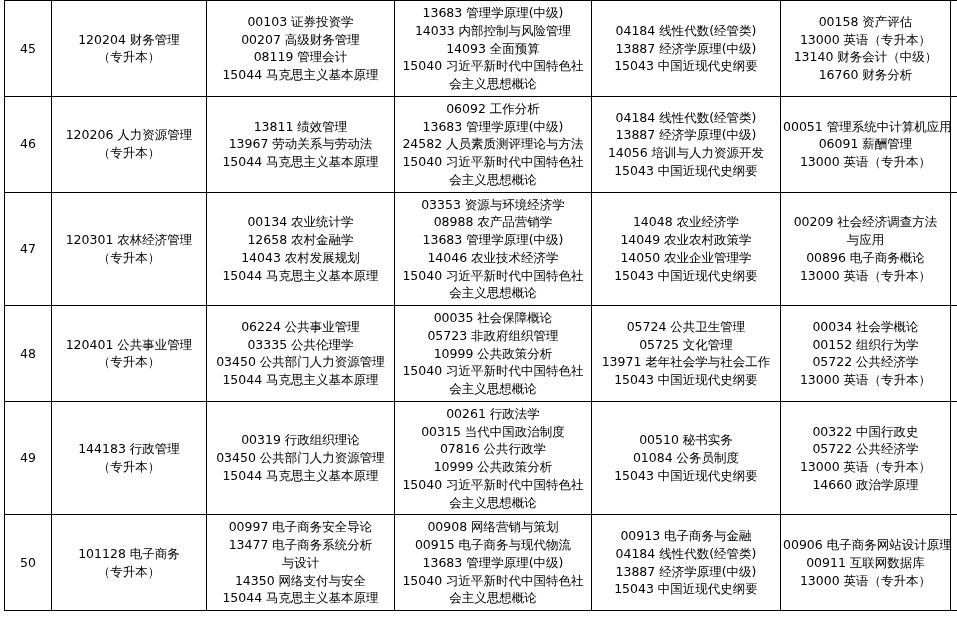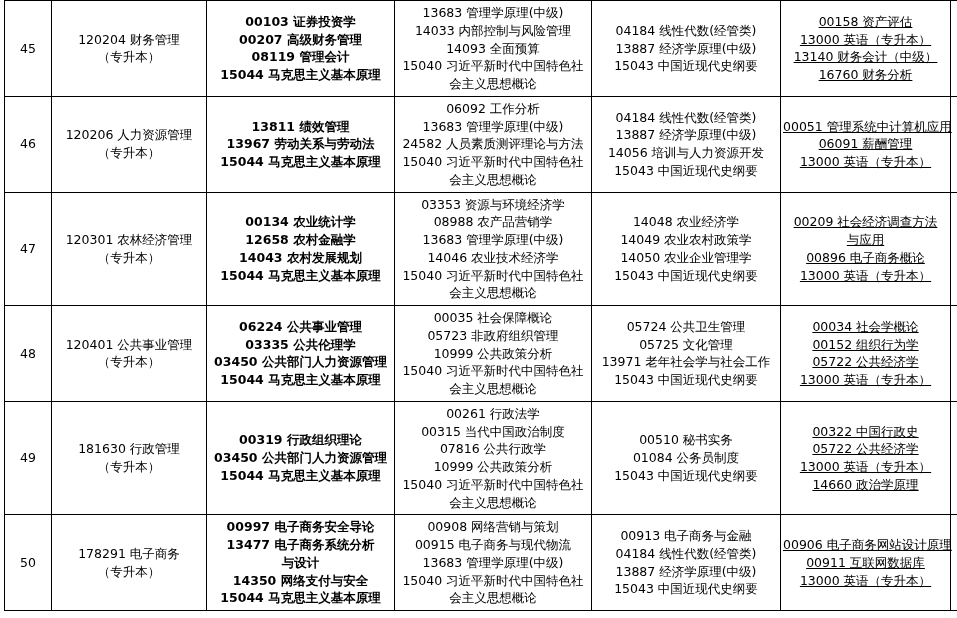--- a/index.html
+++ b/index.html
@@ -36,31 +36,29 @@
   td.col-no {
     width: 42px;
     font-size: 13px;
     margin-top: 20px;
   }
   td.col-major {
     width: 150px;
   }
   td.col-c1 {
     width: 183px;
-    font-weight: bold;
   }
   td.col-c2 {
     width: 192px;
   }
   td.col-c3 {
     width: 184px;
   }
   td.col-c4 {
     width: 165px;
-    text-decoration: underline;
   }
   td.col-note {
     width: 55px;
     font-size: 12.5px;
   }
   .cell-lines {
     display: block;
   }
   .cell-lines span.ln {
     display: block;
@@ -281,21 +279,21 @@
       </tr>
 
       <tr>
         <td class="col-no">
           <span class="cell-lines">
               <span class="ln">49</span>
             </span>
         </td>
         <td class="col-major">
           <span class="cell-lines">
-              <span class="ln">181630 行政管理</span>
+              <span class="ln">144183 行政管理</span>
               <span class="ln">（专升本）</span>
             </span>
         </td>
         <td class="col-c1">
           <span class="cell-lines">
               <span class="ln">00319 行政组织理论</span>
               <span class="ln">03450 公共部门人力资源管理</span>
               <span class="ln">15044 马克思主义基本原理</span>
             </span>
         </td>
@@ -330,21 +328,21 @@
       </tr>
 
       <tr>
         <td class="col-no">
           <span class="cell-lines">
               <span class="ln">50</span>
             </span>
         </td>
         <td class="col-major">
           <span class="cell-lines">
-              <span class="ln">178291 电子商务</span>
+              <span class="ln">101128 电子商务</span>
               <span class="ln">（专升本）</span>
             </span>
         </td>
         <td class="col-c1">
           <span class="cell-lines">
               <span class="ln">00997 电子商务安全导论</span>
               <span class="ln">13477 电子商务系统分析</span>
               <span class="ln">与设计</span>
               <span class="ln">14350 网络支付与安全</span>
               <span class="ln">15044 马克思主义基本原理</span>

